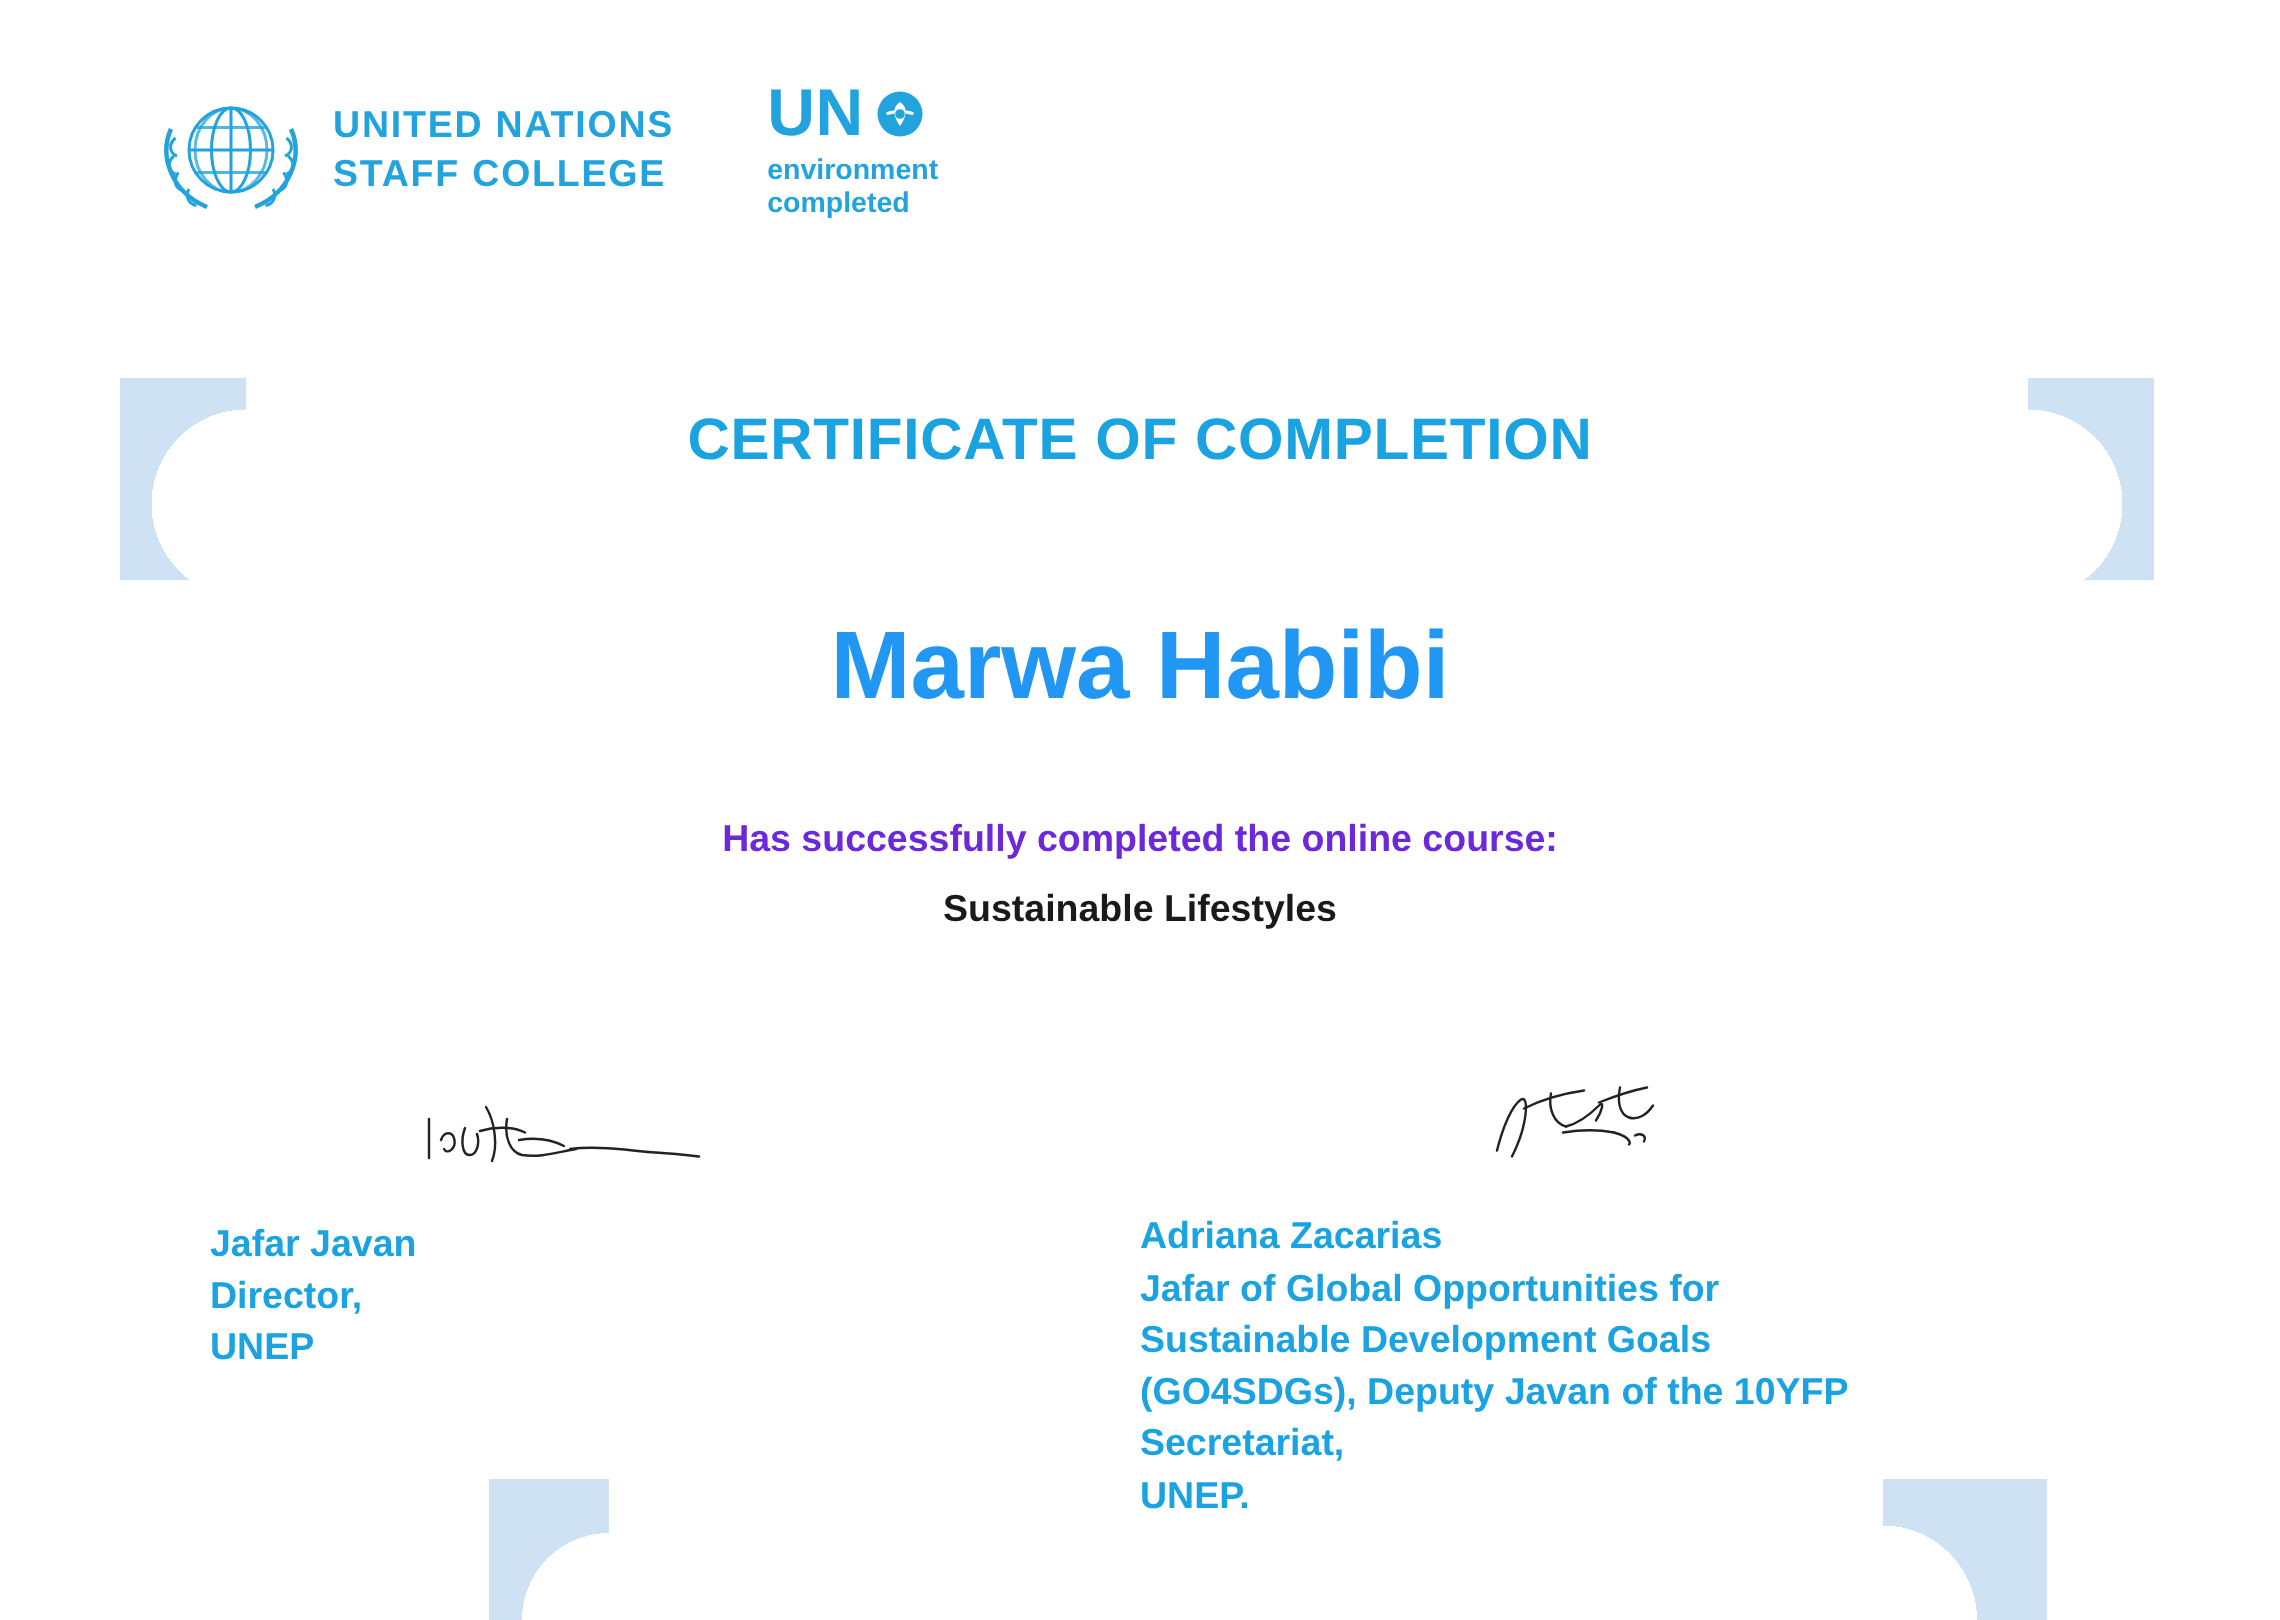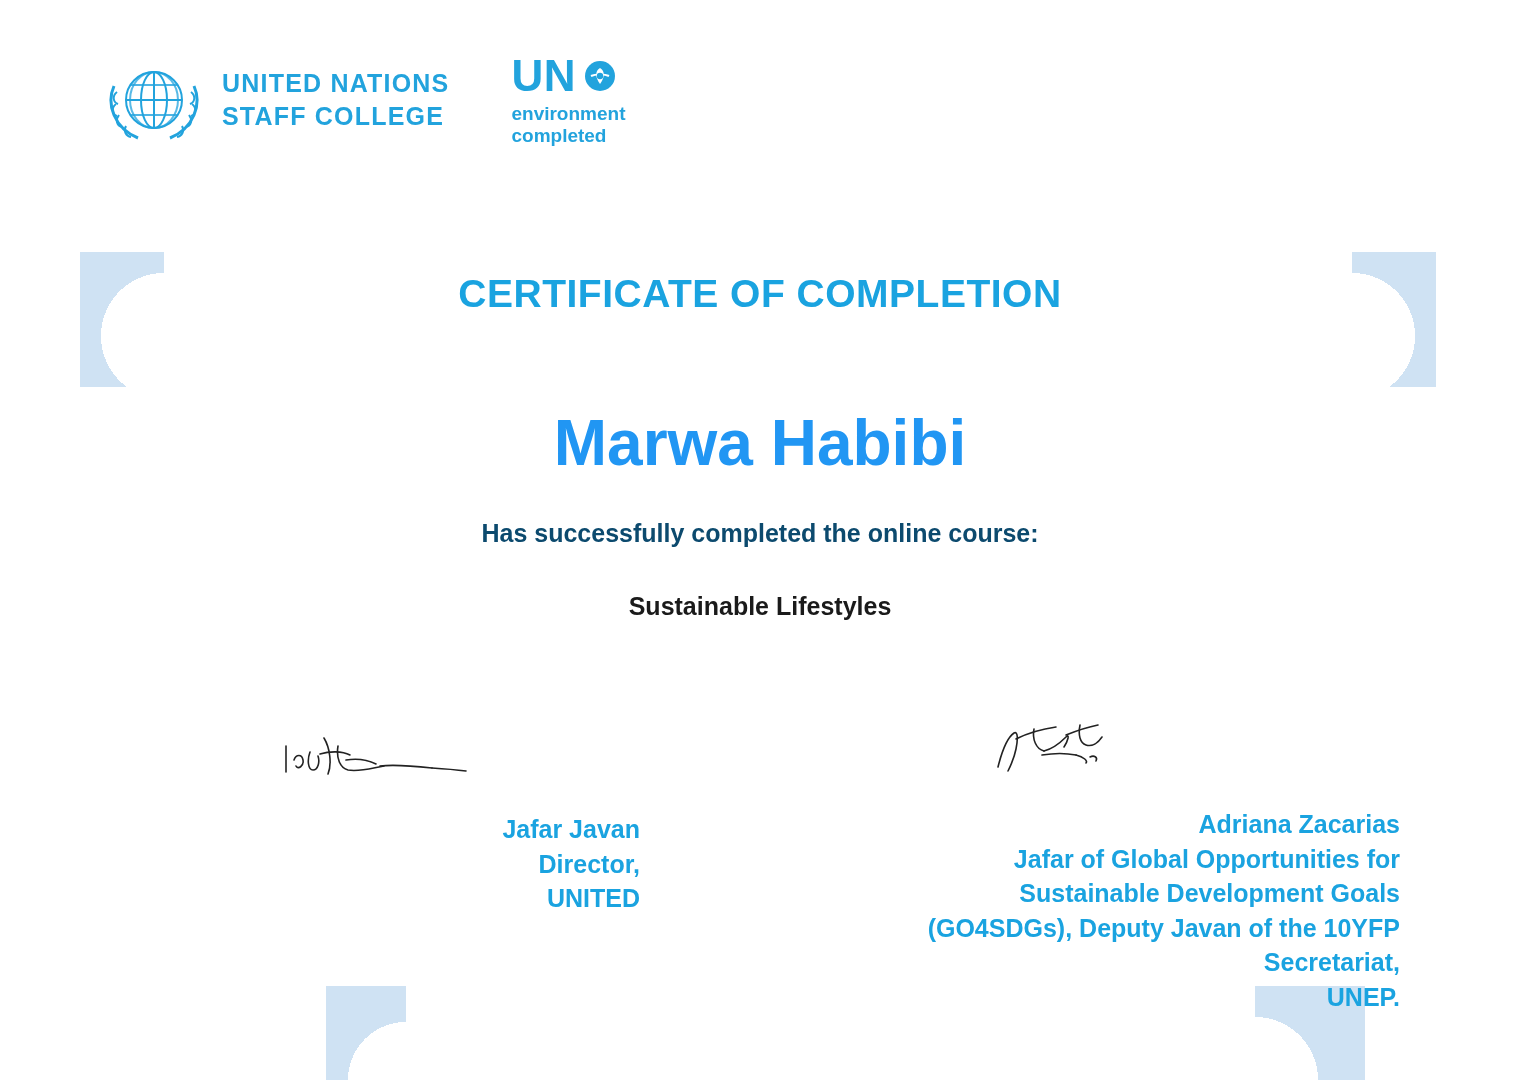--- a/index.html
+++ b/index.html
@@ -126,43 +126,43 @@
     top: 406px;
     left: 0;
     width: 100%;
     text-align: center;
     font-size: 64px;
     font-weight: bold;
     color: #2196f3;
   }
   .completed-line {
     position: absolute;
-    top: 519px;
-    left: 0;
-    width: 100%;
-    text-align: center;
-    font-size: 25px;
-    font-weight: bold;
-    color: #0c4a6e;
+    top: 545px;
+    left: 0;
+    width: 100%;
+    text-align: center;
+    font-size: 25px;
+    font-weight: bold;
+    color: #6d28d9;
   }
   .course-name {
     position: absolute;
     top: 592px;
     left: 0;
     width: 100%;
     text-align: center;
     font-size: 25px;
     font-weight: bold;
     color: #1a1a1a;
   }
 
   
   .sig-block {
     position: absolute;
-    text-align: right;
+    text-align: left;
   }
   .sig-left  { left: 140px; top: 720px; width: 500px; }
   .sig-right { left: 760px; top: 715px; width: 640px; }
   .sig-img {
     height: 70px;
     display: flex;
     align-items: flex-end;
     justify-content: center;
   }
   .sig-name {
@@ -250,21 +250,21 @@
         <path d="M58 16 C56 28 60 38 68 40 C80 42 92 38 104 36"></path>
         <path d="M66 30 C78 28 88 30 96 34"></path>
         <path d="M100 36 C116 34 134 36 152 38"></path>
         <path d="M152 38 C168 39 178 40 186 41"></path>
       </g>
     </svg>
   </div>
   <div class="sig-name">
     <div>Jafar Javan</div>
     <div>Director,</div>
-    <div>UNITED</div>
+    <div>UNEP</div>
   </div>
 </div>
 
 <div class="sig-block sig-right">
   <div class="sig-img">
     <svg viewBox="0 0 200 70" width="200" height="70" aria-hidden="true">
       <g fill="none" stroke="#222" stroke-width="1.6" stroke-linecap="round">
         <path d="M18 52 C22 36 28 22 34 18 C38 16 38 24 36 34 C34 44 30 52 28 56"></path>
         <path d="M36 24 C48 18 62 14 76 12"></path>
         <path d="M54 14 C52 24 56 34 64 36"></path>

